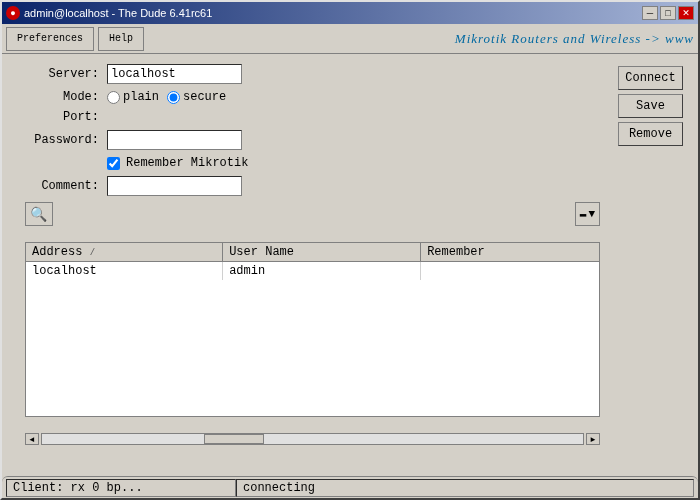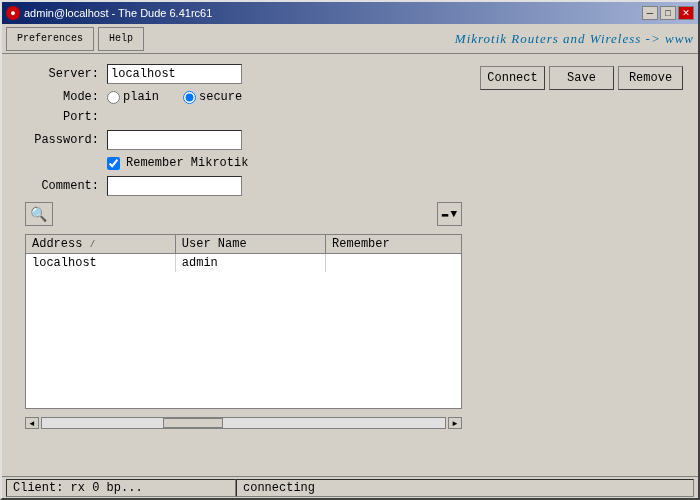--- a/index.html
+++ b/index.html
@@ -121,41 +121,42 @@
       height: 20px;
       width: 135px;
       padding: 0 3px;
       font-size: 12px;
       font-family: 'Courier New', Courier, monospace;
       outline: none;
     }
     .radio-group {
       display: flex;
       align-items: flex-start;
-      gap: 24px;
+      gap: 8px;
       font-size: 12px;
     }
     .radio-group label {
       display: flex;
       align-items: center;
       gap: 3px;
       cursor: pointer;
     }
     .checkbox-row {
       display: flex;
       align-items: center;
       margin-bottom: 6px;
       margin-left: 90px;
       gap: 6px;
       font-size: 12px;
     }
 
     
     .button-group {
       display: flex;
+      flex-direction: column;
       gap: 4px;
       margin-top: 2px;
     }
     .action-btn {
       background: #d4d0c8;
       border: 1px solid #808080;
       border-right: 1px solid #404040;
       border-bottom: 1px solid #404040;
       width: 65px;
       height: 24px;
@@ -191,21 +192,21 @@
       display: flex;
       align-items: center;
       padding: 0 4px;
       cursor: pointer;
       font-size: 11px;
       gap: 2px;
     }
 
     
     .connections-table-wrapper {
-      margin: 8px 8px;
+      margin: 16px 8px;
       border: 1px solid #808080;
       background: white;
       height: 175px;
       overflow: hidden;
     }
     .connections-table {
       width: 100%;
       border-collapse: collapse;
       font-size: 12px;
       font-family: 'Courier New', Courier, monospace;
@@ -273,20 +274,21 @@
       right: 0;
       height: 22px;
       background: #d4d0c8;
       border-top: 1px solid #808080;
       display: flex;
       align-items: center;
       padding: 0 4px;
       font-size: 12px;
       font-family: 'Courier New', Courier, monospace;
       gap: 0;
+      border-radius: 6px;
     }
     .status-segment {
       border: 1px inset #808080;
       padding: 1px 6px;
       height: 18px;
       display: flex;
       align-items: center;
     }
     .status-segment:first-child {
       width: 230px;

